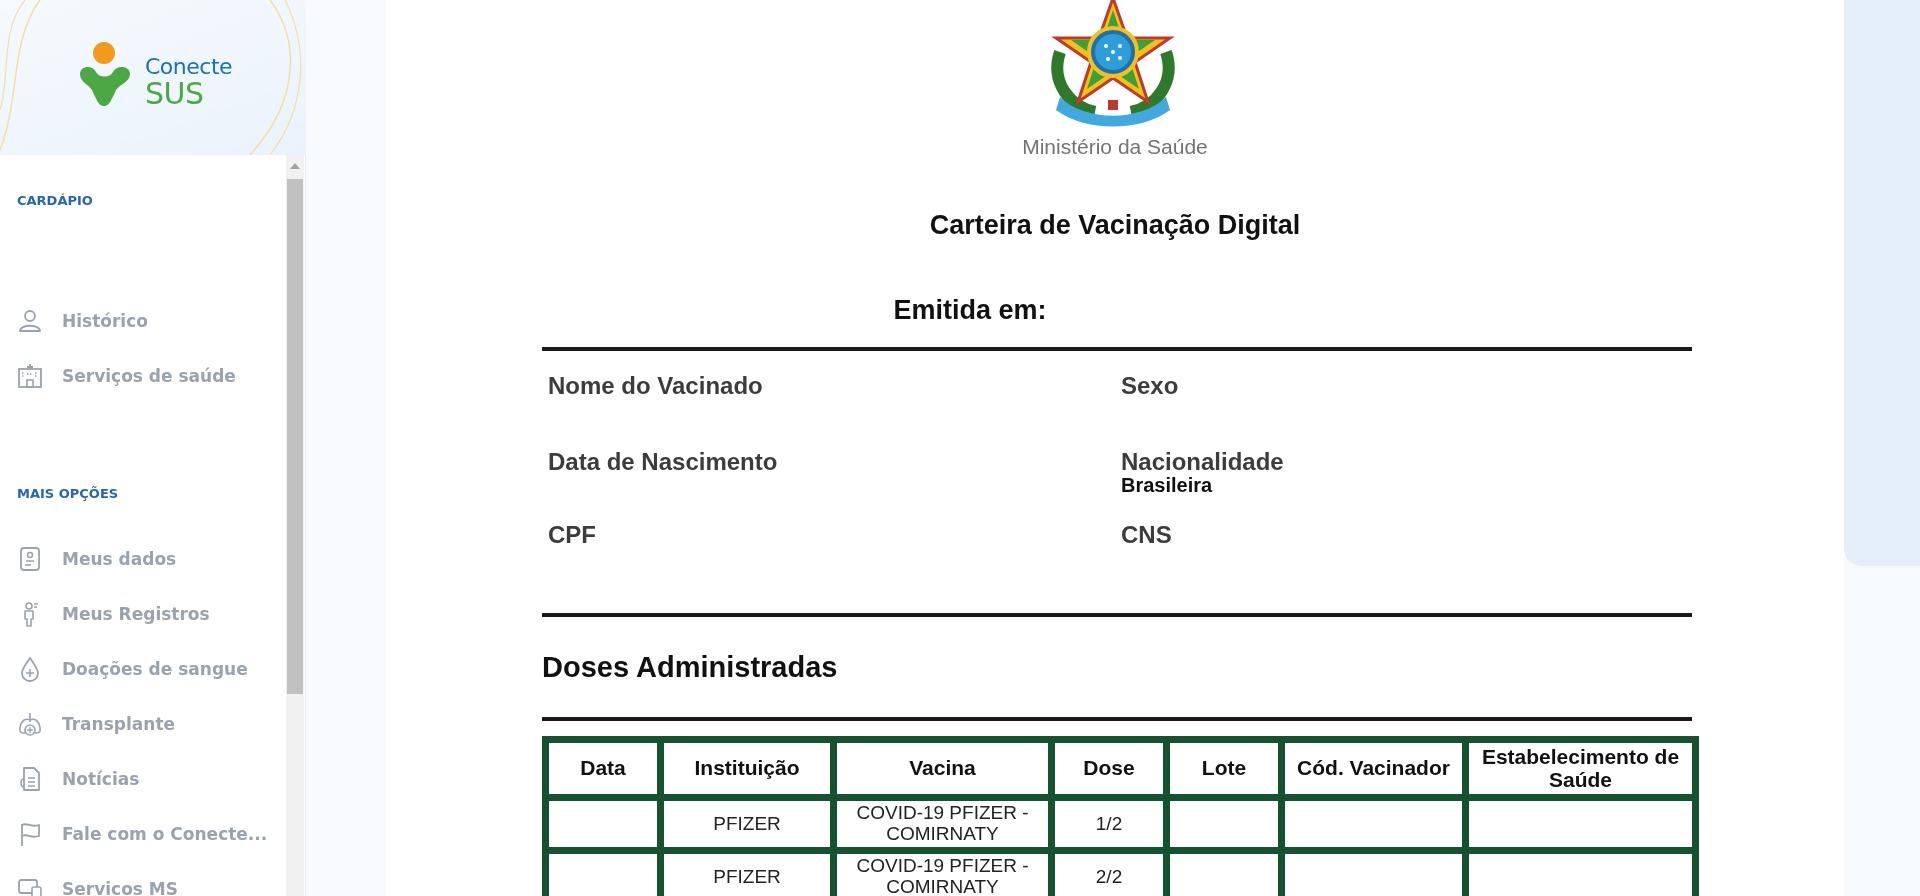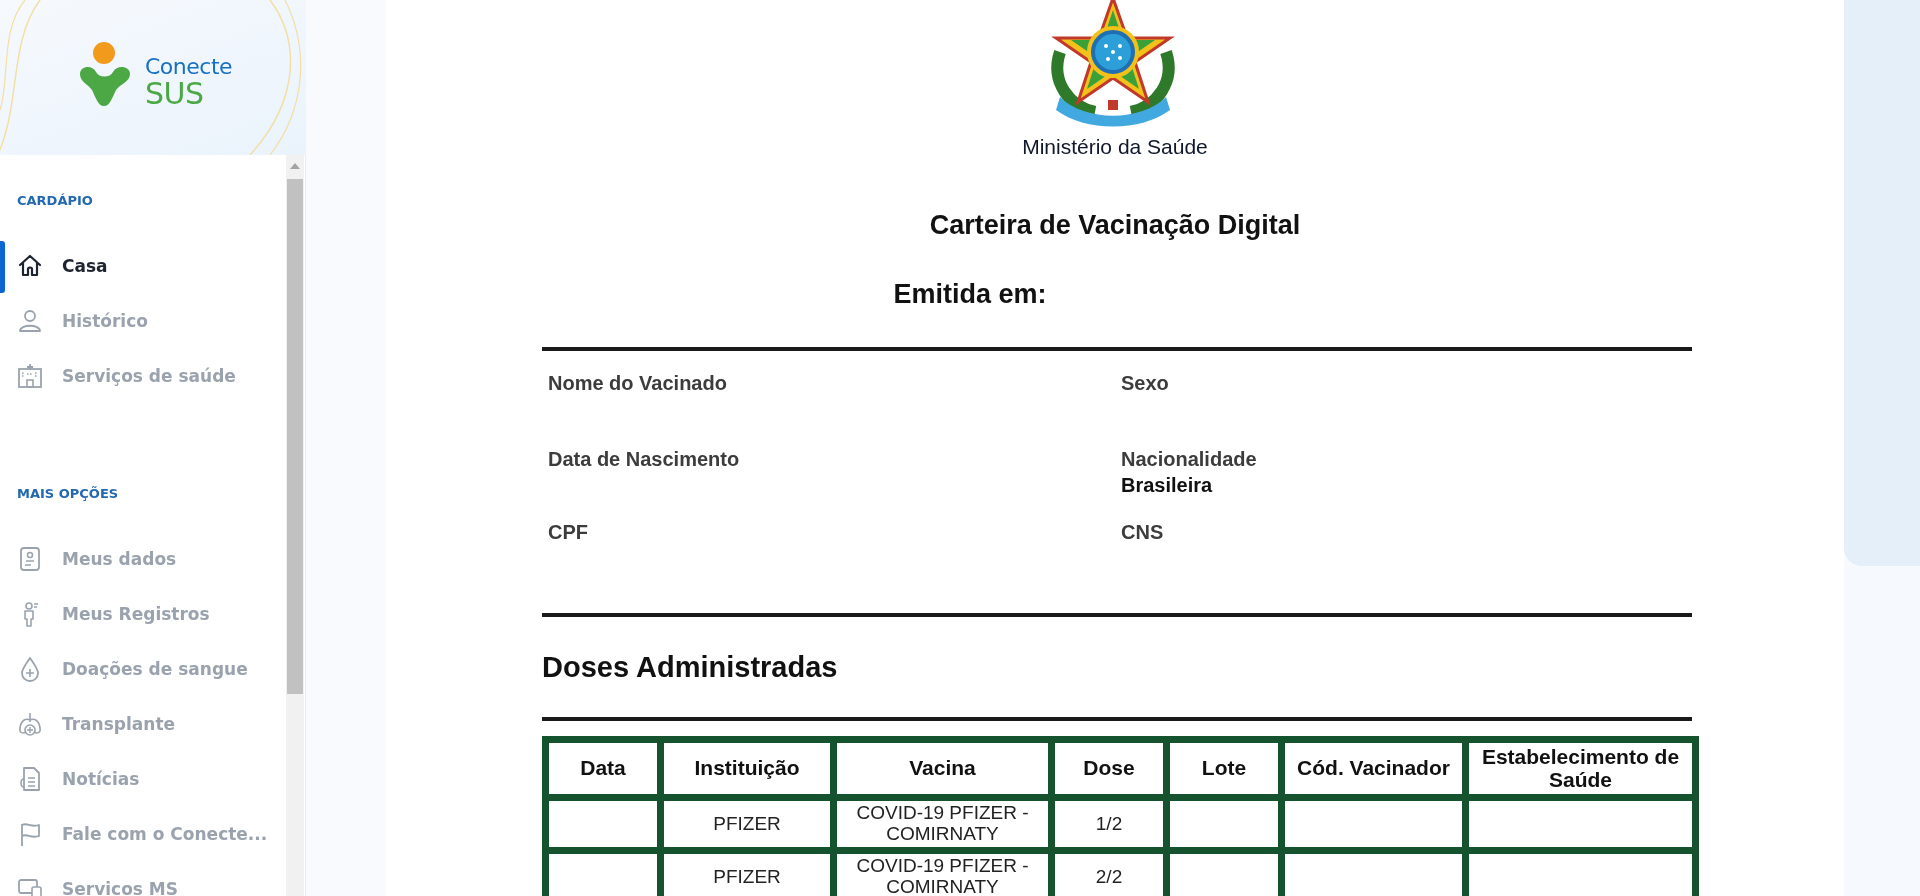--- a/index.html
+++ b/index.html
@@ -27,27 +27,27 @@
   .scroll-up { position: absolute; left: 0; top: 0; width: 18px; height: 22px; display: flex; align-items: center; justify-content: center; }
   .scroll-up::after { content: ""; border-left: 5px solid transparent; border-right: 5px solid transparent; border-bottom: 6px solid #a3a3a3; }
   .scroll-thumb { position: absolute; left: 1px; top: 24px; width: 16px; height: 515px; background: #c1c1c1; }
 
   
   .doc { position: absolute; left: 386px; top: 0; width: 1458px; height: 896px; background: #ffffff; }
   .right-panel { position: absolute; left: 1844px; top: 0; width: 76px; height: 566px; background: #e4eff9; border-bottom-left-radius: 18px; }
   .right-panel-bottom { position: absolute; left: 1844px; top: 566px; width: 76px; height: 330px; background: #f6f9fd; }
 
   .coat { position: absolute; left: 1040px; top: -8px; width: 146px; height: 140px; }
-  .ministry { position: absolute; left: 930px; top: 135px; width: 370px; text-align: center; font-size: 21px; color: #0f172a; }
+  .ministry { position: absolute; left: 930px; top: 135px; width: 370px; text-align: center; font-size: 21px; color: #737373; }
   .doc-title { position: absolute; left: 800px; top: 210px; width: 630px; text-align: center; font-size: 27px; font-weight: bold; color: #111; }
-  .issued { position: absolute; left: 820px; top: 279px; width: 300px; text-align: center; font-size: 27px; font-weight: bold; color: #111; }
+  .issued { position: absolute; left: 820px; top: 295px; width: 300px; text-align: center; font-size: 27px; font-weight: bold; color: #111; }
 
   .hr { position: absolute; left: 542px; width: 1150px; height: 4px; background: #1a1a1a; }
 
-  .field-label { position: absolute; font-size: 20px; font-weight: bold; color: #3c3c3c; }
+  .field-label { position: absolute; font-size: 24px; font-weight: bold; color: #3c3c3c; }
   .field-value { position: absolute; font-size: 20px; font-weight: bold; color: #111; }
 
   .section-h { position: absolute; left: 542px; top: 651px; font-size: 29px; font-weight: bold; color: #111; }
 
   table.doses { position: absolute; left: 542px; top: 736px; width: 1150px; border-collapse: collapse; table-layout: fixed; }
   table.doses th, table.doses td { border: 7px solid #14532d; text-align: center; color: #222; }
   table.doses th { height: 58px; font-size: 21px; font-weight: bold; line-height: 1.05; color: #111; }
   table.doses td { height: 53px; font-size: 19px; line-height: 1.1; }
 </style>
 </head>
@@ -71,28 +71,20 @@
         <div class="logo-text">
           <div class="l1">Conecte</div>
           <div class="l2">SUS</div>
         </div>
       </div>
     </div>
 
     <nav class="menu">
       <div class="section-title" style="top:38px">CARDÁPIO</div>
 
-      <div class="nav-item active" style="top:86px">
-        <span class="ico">
-          <svg width="26" height="26" viewBox="0 0 26 26">
-              <path d="M3 12 L13 3 L23 12 M6 10 V22 H11 V16 C11 14 15 14 15 16 V22 H20 V10" fill="none" stroke="#1e2330" stroke-width="2.2" stroke-linejoin="round" stroke-linecap="round"></path>
-            </svg>
-        </span>
-        <span class="lbl">Casa</span>
-      </div>
 
       <div class="nav-item" style="top:141px">
         <span class="ico">
           <svg width="26" height="26" viewBox="0 0 26 26">
               <circle cx="13" cy="8" r="5" fill="none" stroke="#9aa3ad" stroke-width="1.8"></circle>
               <path d="M3 23 C3 16, 23 16, 23 23 Z" fill="none" stroke="#9aa3ad" stroke-width="1.8" stroke-linejoin="round"></path>
             </svg>
         </span>
         <span class="lbl">Histórico</span>
       </div>

